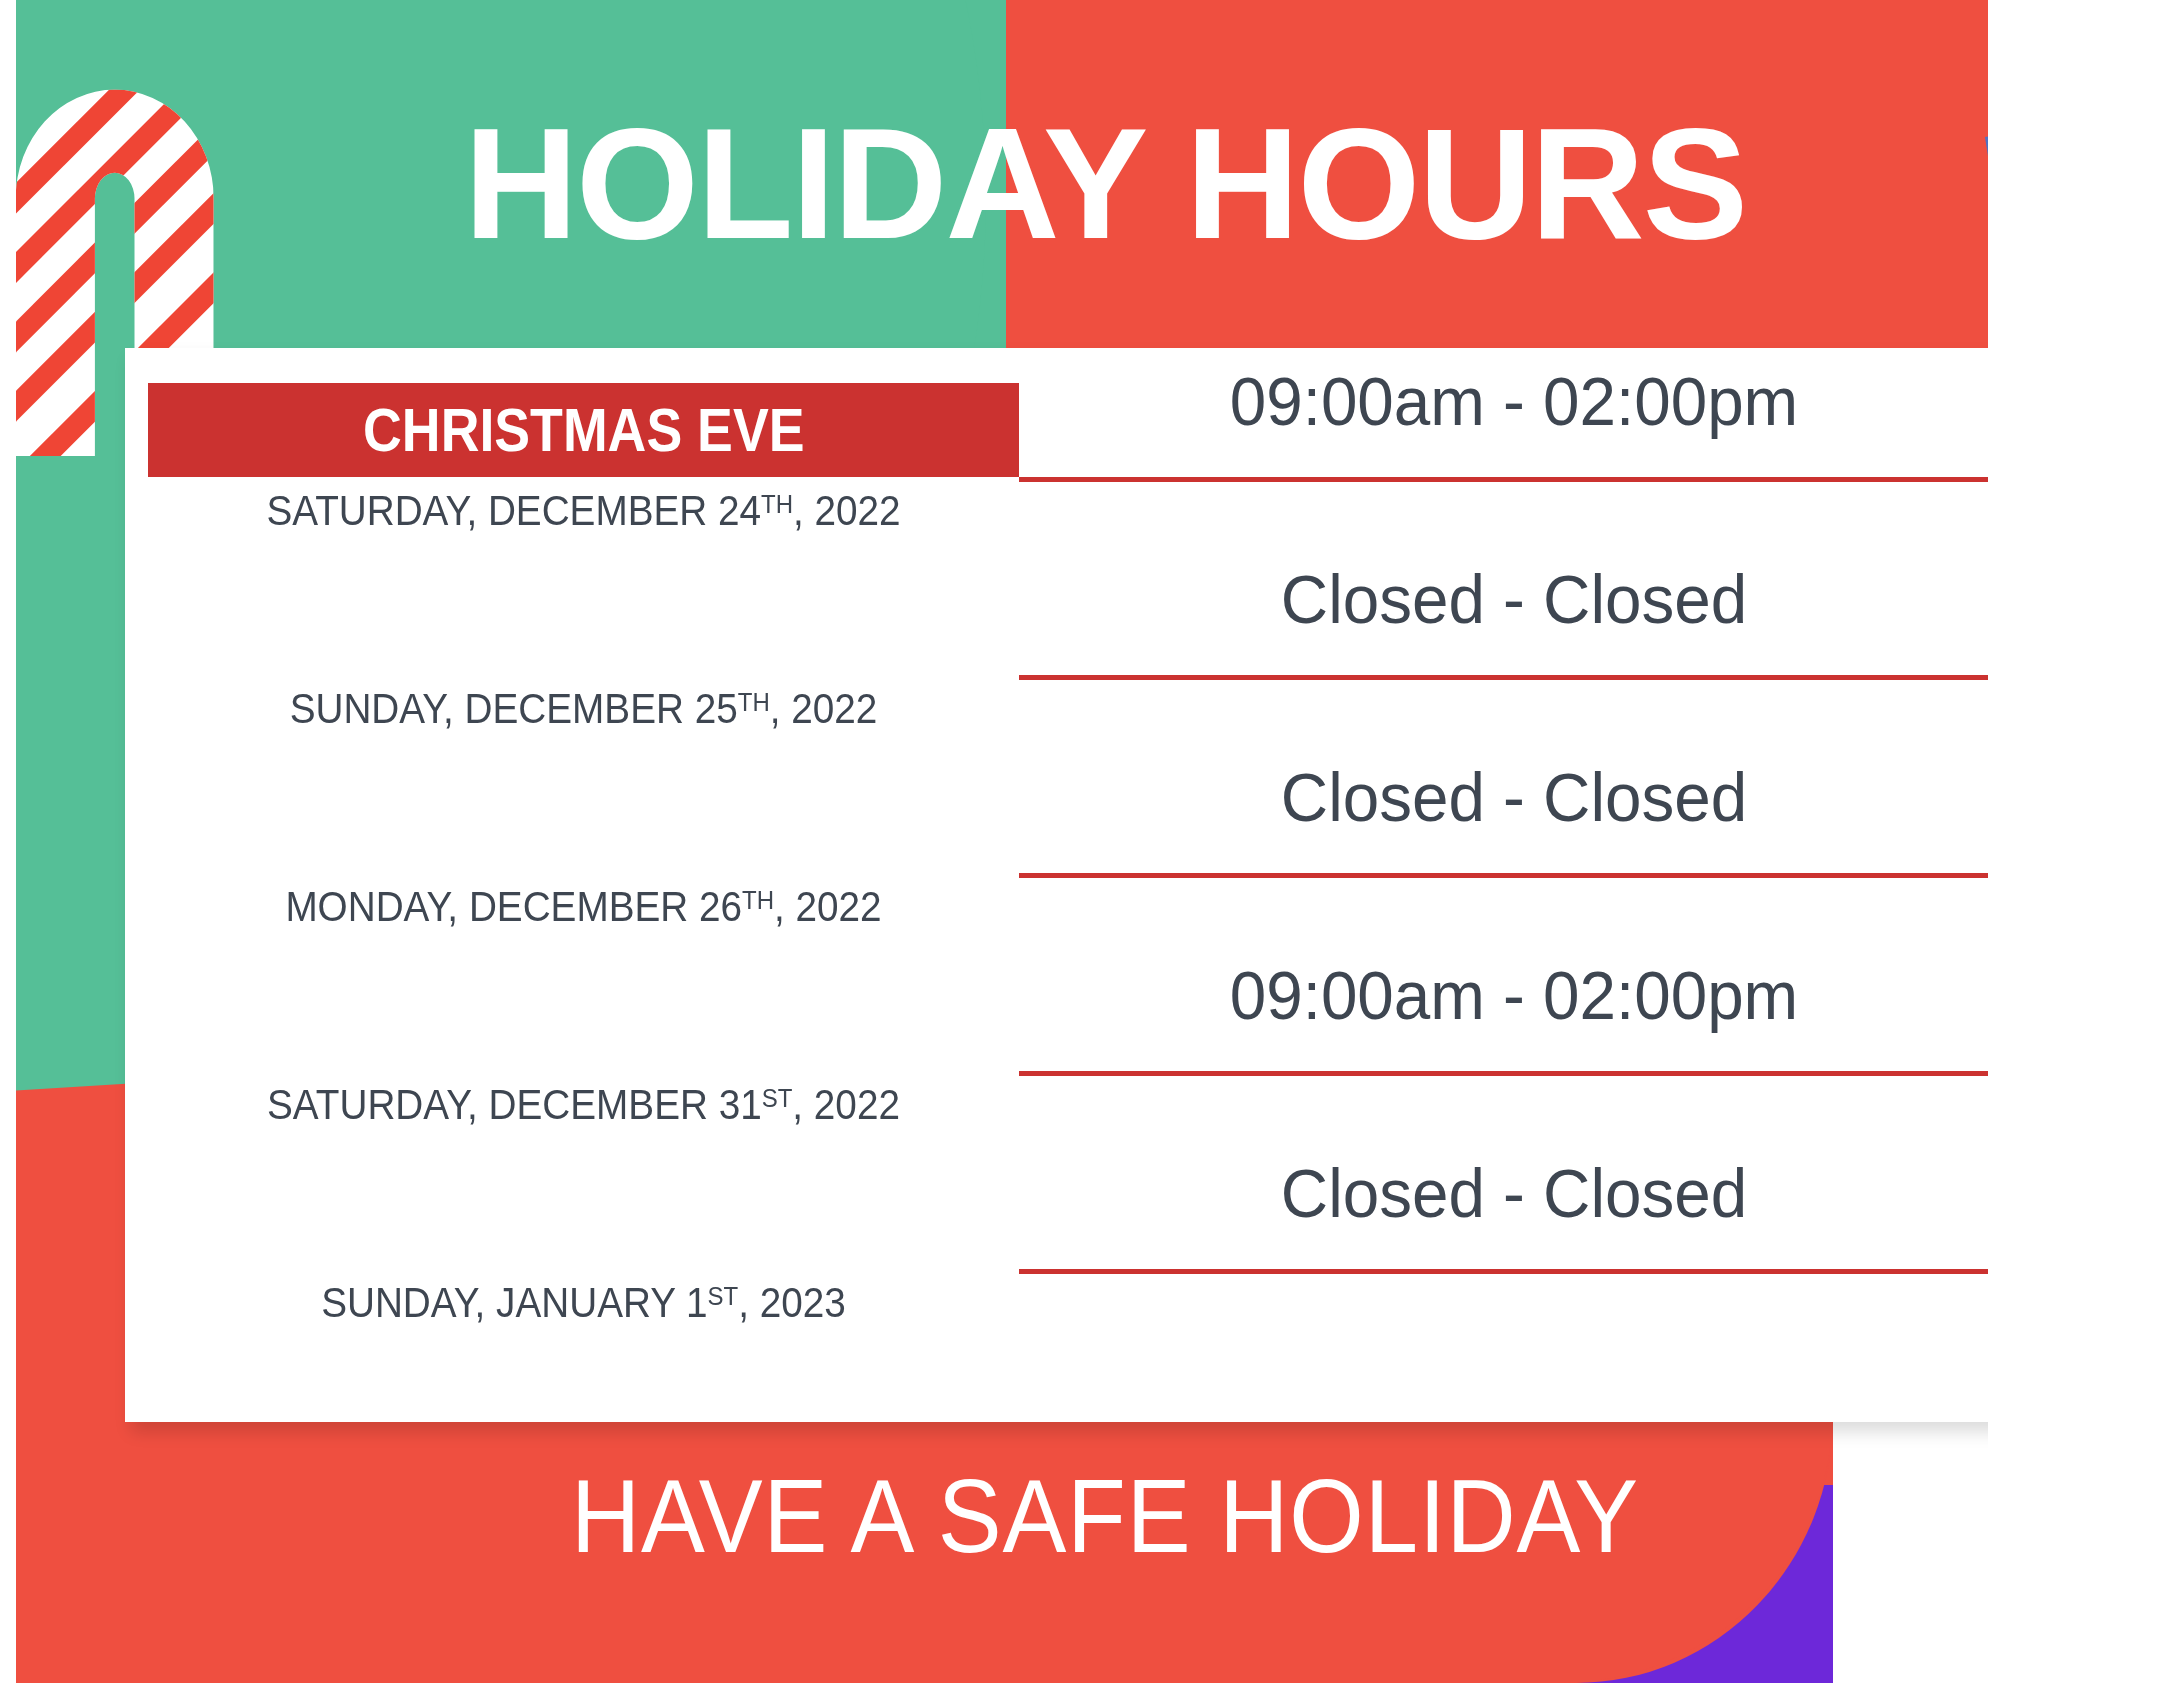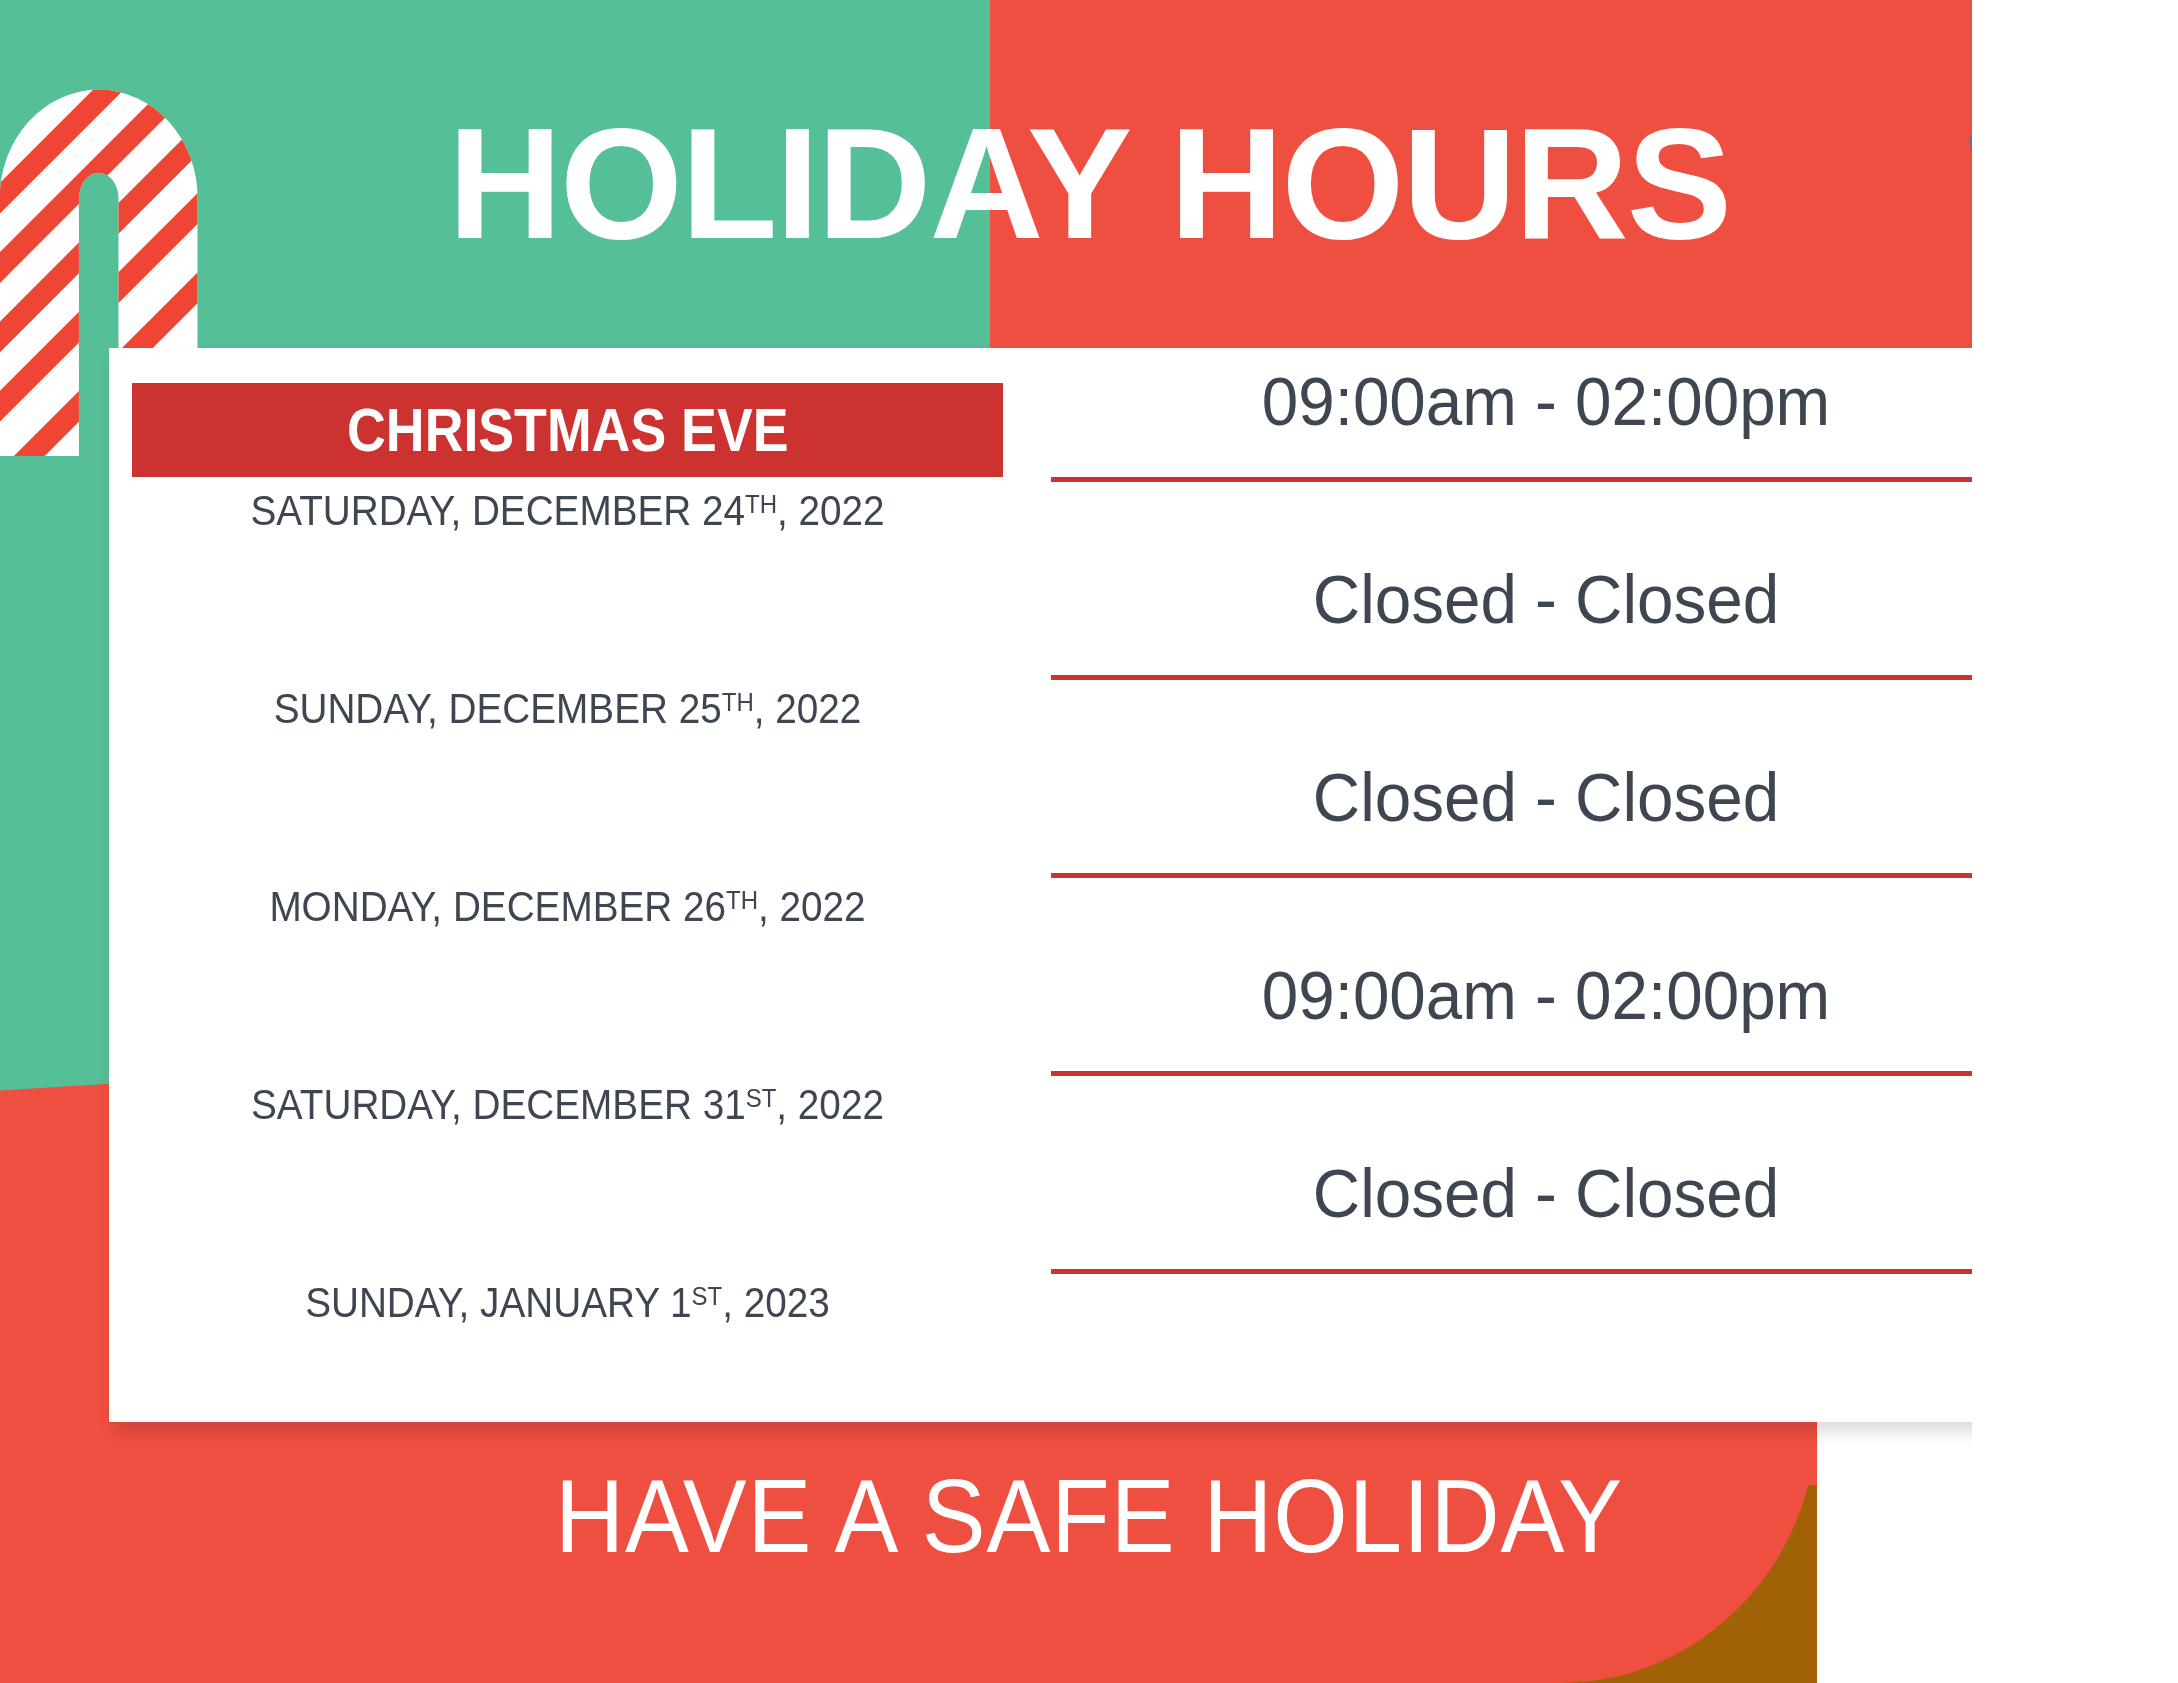--- a/index.html
+++ b/index.html
@@ -8,21 +8,22 @@
     background: #ffffff;
   }
   body {
     font-family: "Liberation Sans", sans-serif;
   }
   .poster {
     position: relative;
     width: 1972px;
     height: 1683px;
     overflow: hidden;
-    background: #a16207;
+    background: #6d28d9;
+    margin-left: 16px;
   }
 
   
   .bg-green {
     position: absolute;
     left: 0; top: 0;
     width: 990px;
     height: 1049px;
     background: #55bf97;
     z-index: 1;
@@ -189,21 +190,21 @@
     transform: scaleX(0.9);
     white-space: nowrap;
   }
   .date-label sup {
     font-size: 0.62em;
     vertical-align: 0.45em;
   }
 
   .hours-cell {
     position: absolute;
-    left: 942px;
+    left: 894px;
     top: 10px;
     width: 990px;
     height: 119px;
   }
   .hours-text {
     position: absolute;
     left: 0;
     top: 4px;
     width: 990px;
     text-align: center;

